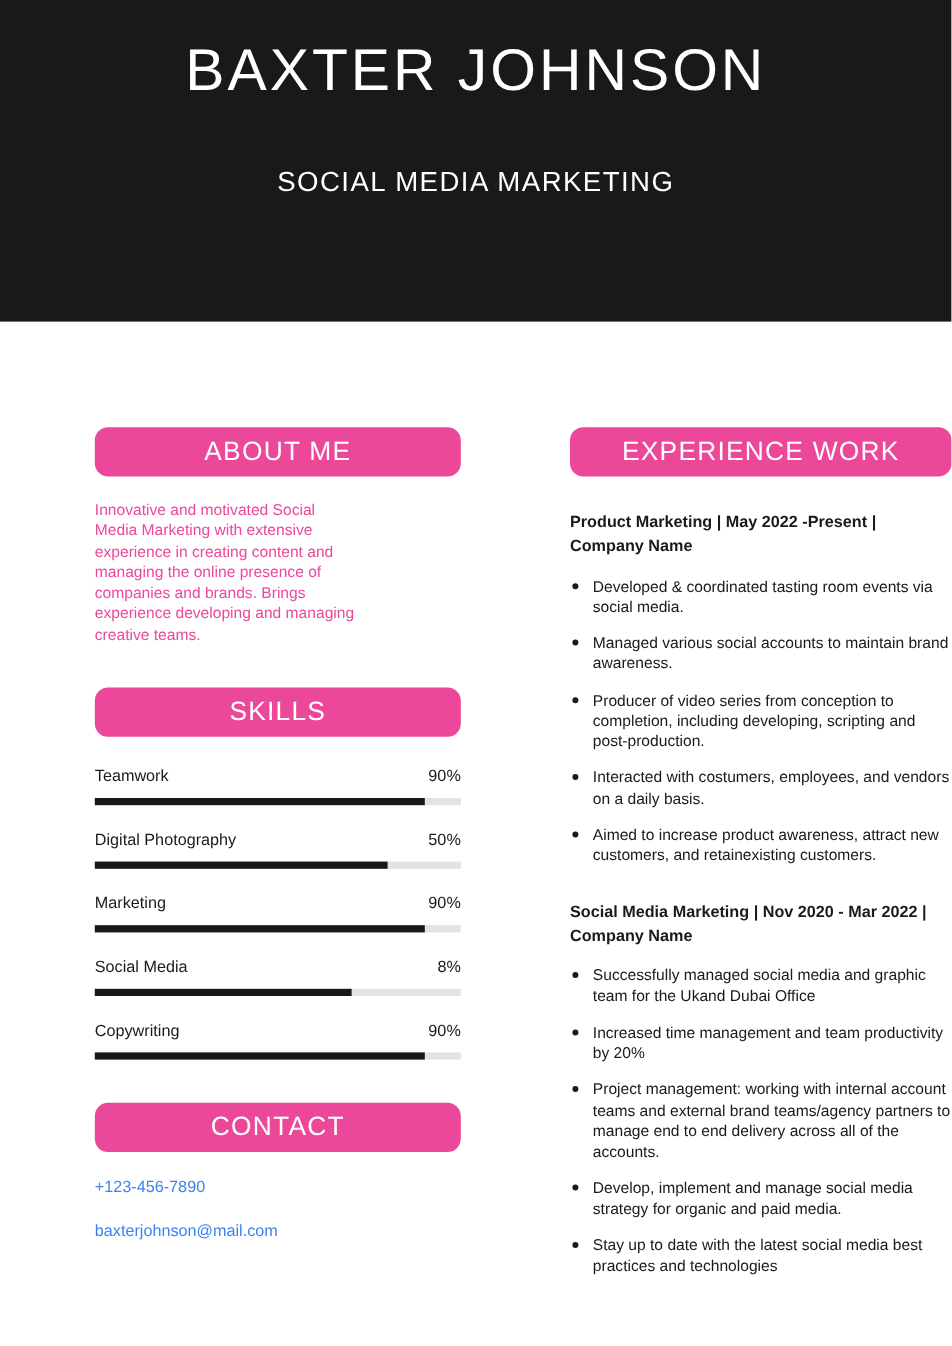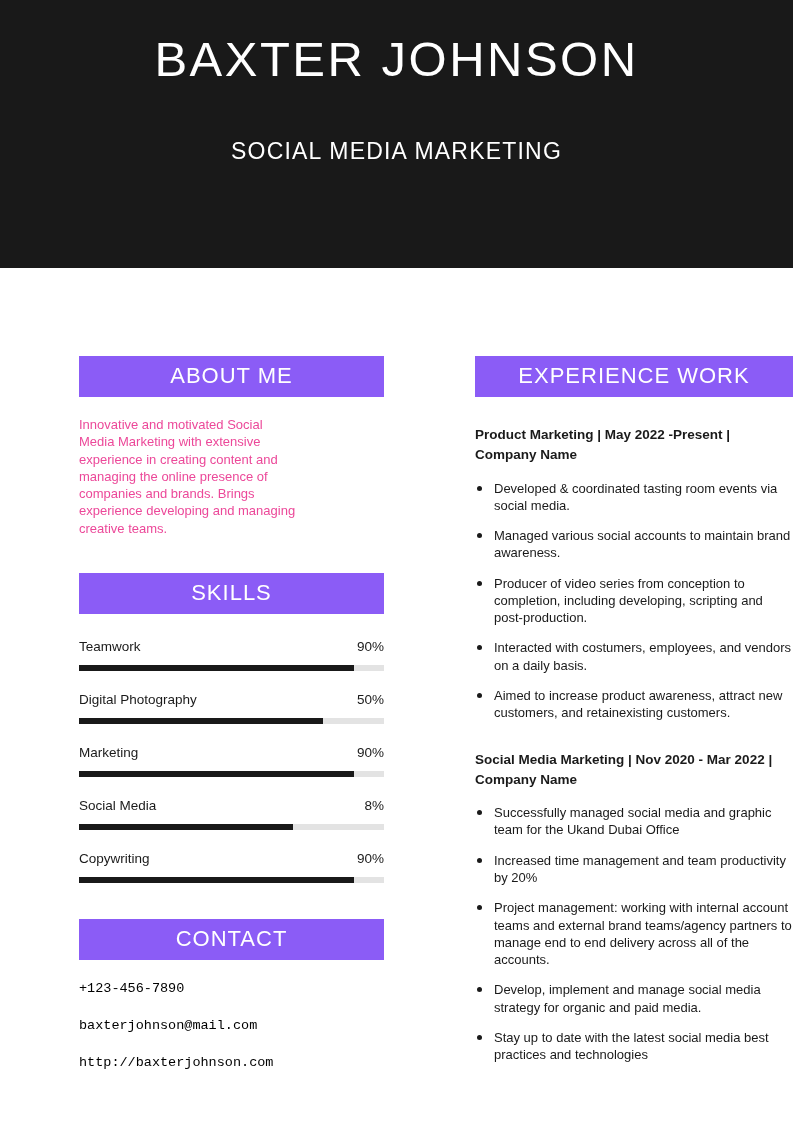--- a/index.html
+++ b/index.html
@@ -58,27 +58,28 @@
     flex: none;
   }
   .col-right {
     margin-left: 91px;
     width: 320px;
     flex: none;
   }
 
   
   .bar {
-    background: #8b5cf6;
+    background: #ec4899;
     color: #ffffff;
     text-align: center;
     font-size: 22px;
     letter-spacing: 1px;
     padding: 9px 0 10px 0;
     line-height: 1;
+    border-radius: 11px;
   }
   .bar-wide {
     width: 318px;
   }
 
   
   .about-text {
     font-size: 13px;
     line-height: 1.33;
     margin-top: 19px;
@@ -122,22 +123,21 @@
   
   .contact {
     margin-top: 36px;
   }
   .contact-list {
     margin-top: 21px;
   }
   .contact-item {
     font-size: 13.5px;
     margin-bottom: 22px;
-    color: #000000;
-    font-family: Liberation Mono, monospace;
+    color: #3b82f6;
   }
 
   
   .job {
     margin-top: 28px;
   }
   .job-title {
     font-size: 13.5px;
     line-height: 1.5;
     font-weight: bold;
@@ -233,21 +233,20 @@
             </div>
           </div>
         </div>
     </div>
 
     <div class="contact">
       <div class="bar">CONTACT</div>
       <div class="contact-list" id="contact-list">
           <div class="contact-item">+123-456-7890</div>
           <div class="contact-item">baxterjohnson@mail.com</div>
-          <div class="contact-item">http://baxterjohnson.com</div>
         </div>
     </div>
 
   </div>
 
   <div class="col-right">
     <div class="bar bar-wide">EXPERIENCE WORK</div>
     <div id="jobs-list">
         <div class="job">
           <div class="job-title">Product Marketing | May 2022 -Present | Company Name</div>

